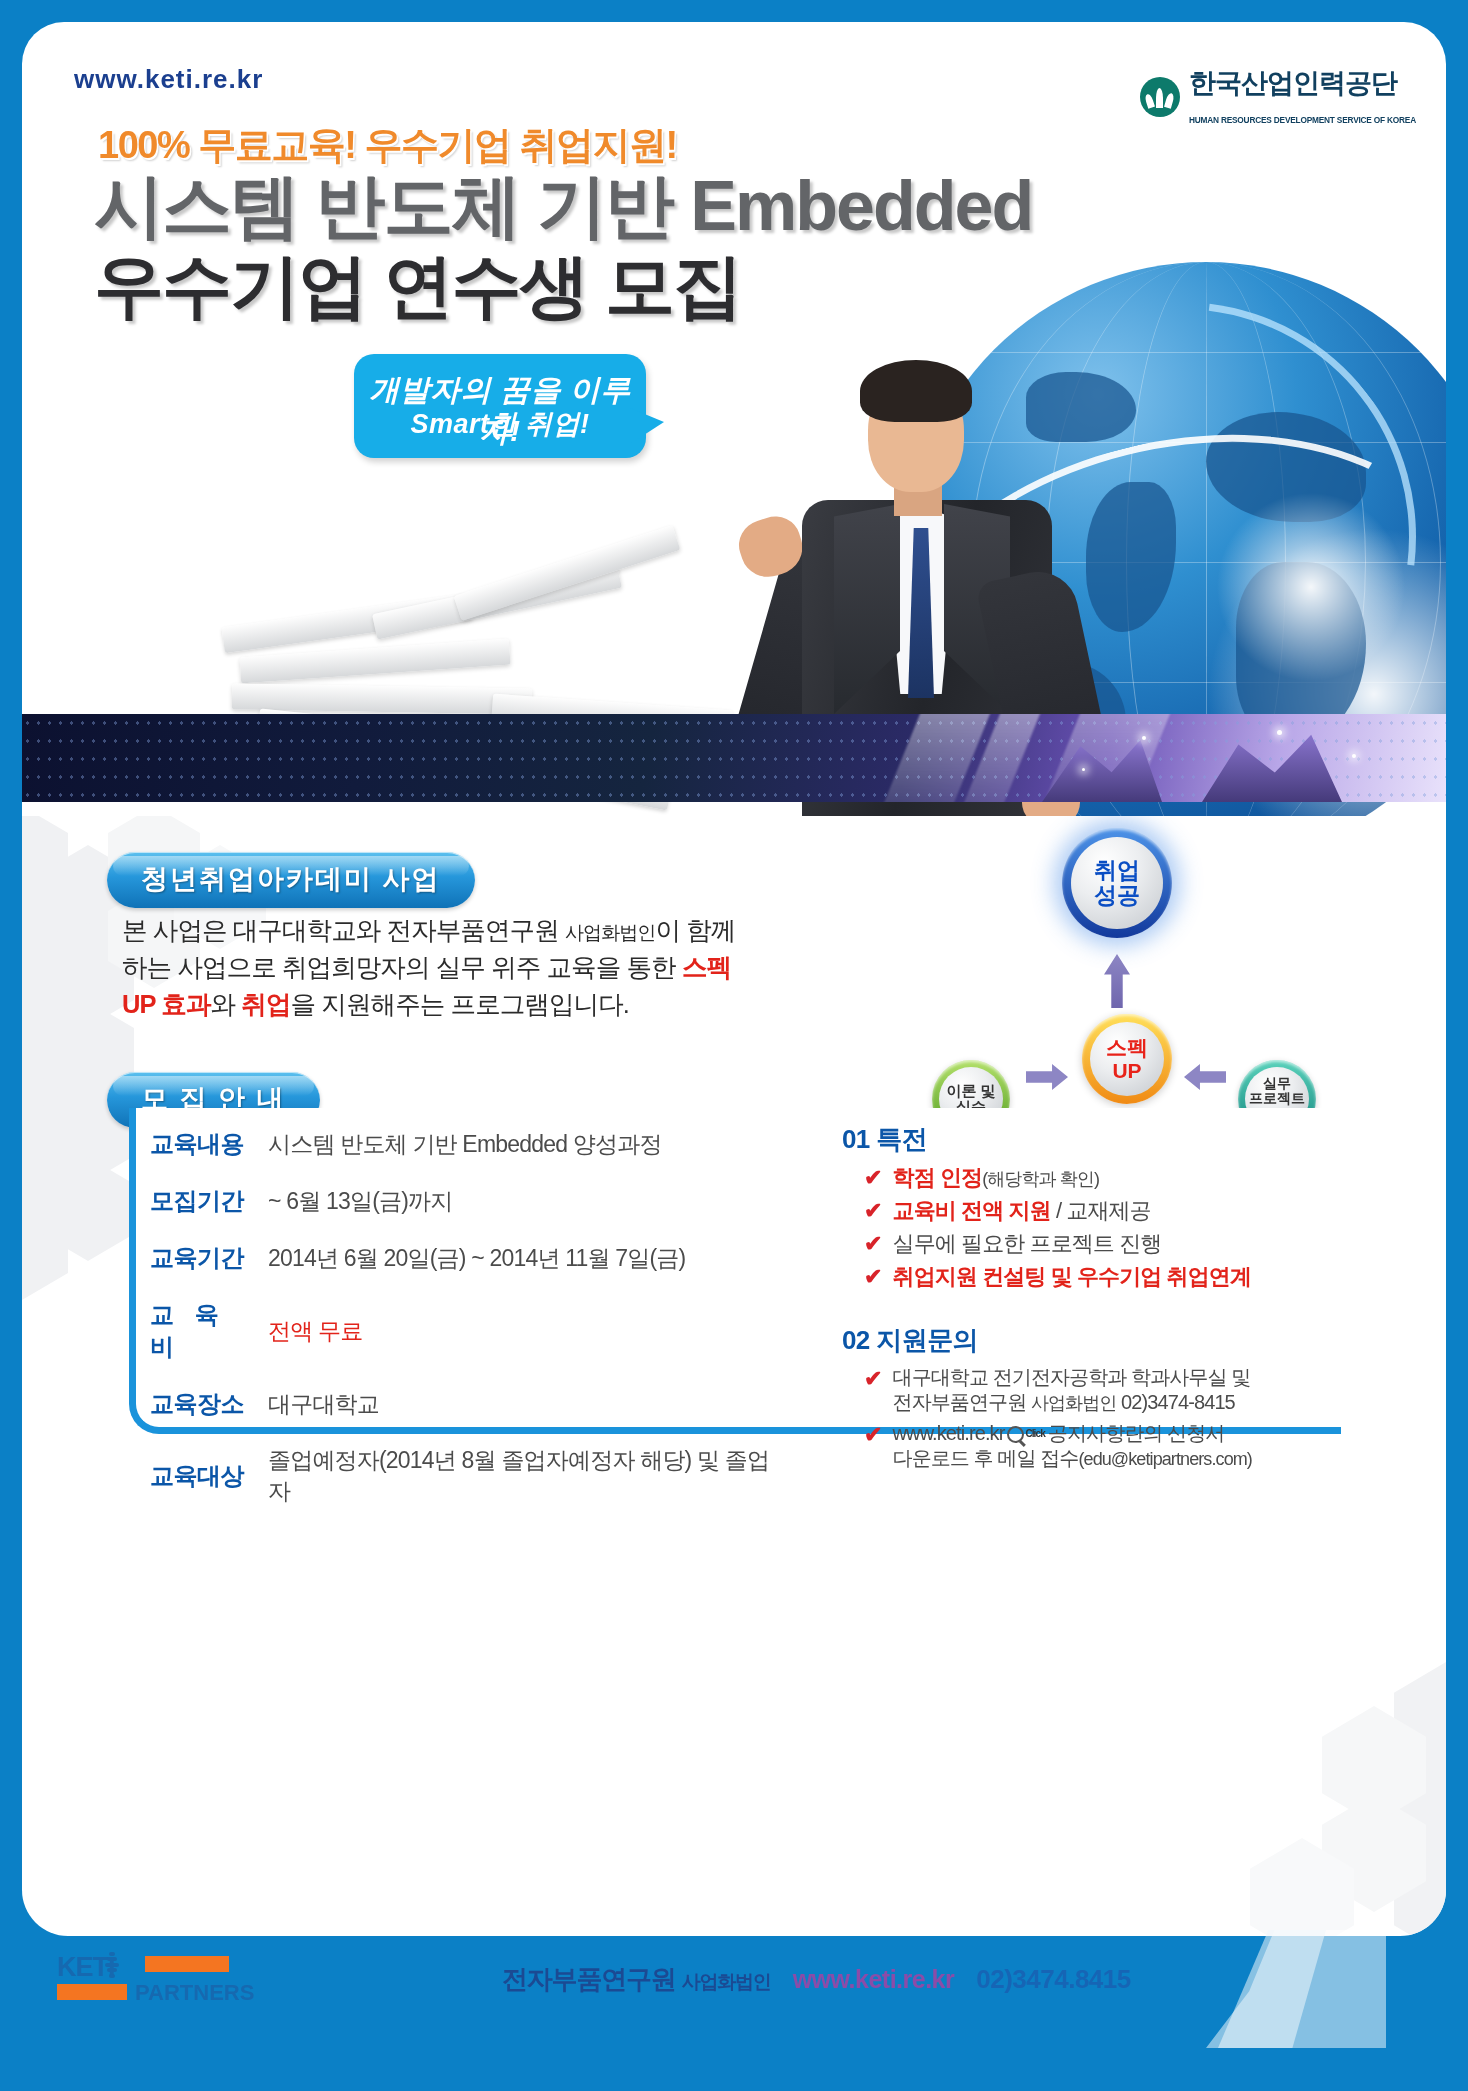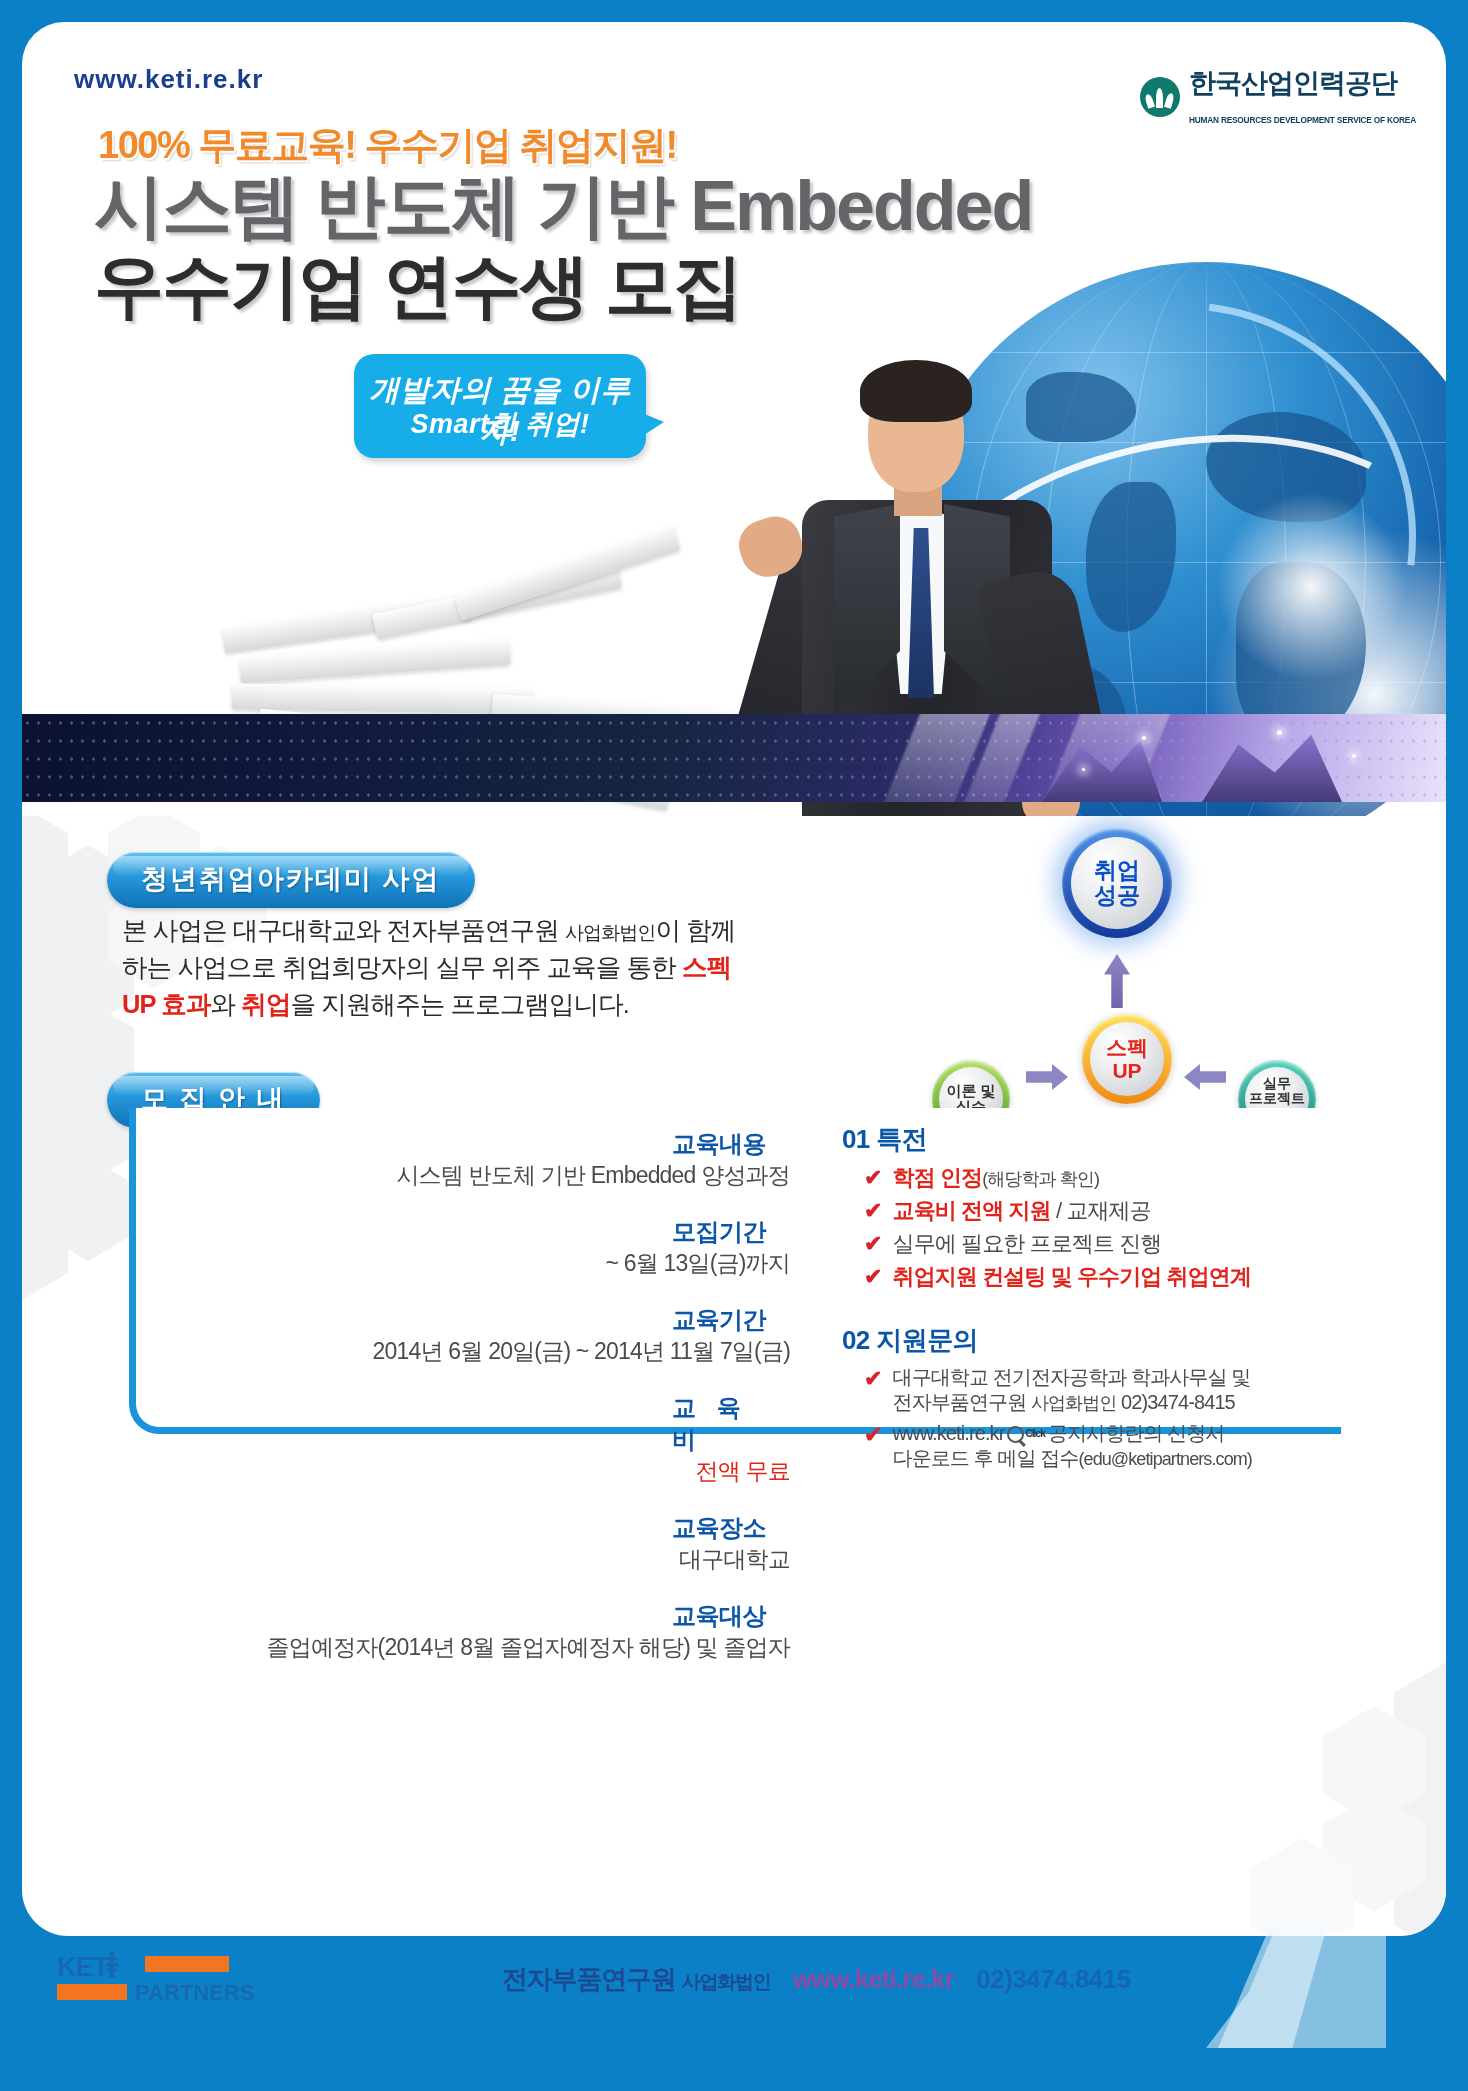--- a/index.html
+++ b/index.html
@@ -323,21 +323,21 @@
     background:#fff;
   }
   .rline {
     position:absolute; left:260px; top:298px; width:1059px; height:5px;
     background:#1a93db;
   }
 
   .info-table {
     position:absolute; left:128px; top:312px; width:640px;
   }
-  .irow { display:flex; align-items:flex-end; margin-bottom:25px;flex-direction:column; }
+  .irow { display:flex; align-items:center; margin-bottom:25px; }
   .ikey {
     width:118px; flex:none; font-size:24px; font-weight:bold; color:#0b56a8;
     letter-spacing:-0.5px;
   }
   .ikey.sp { letter-spacing:7px; }
   .ival {
     font-size:23px; color:#4b4b4b; letter-spacing:-0.8px;
   }
   .ival.red { color:#e2231a; }
 

